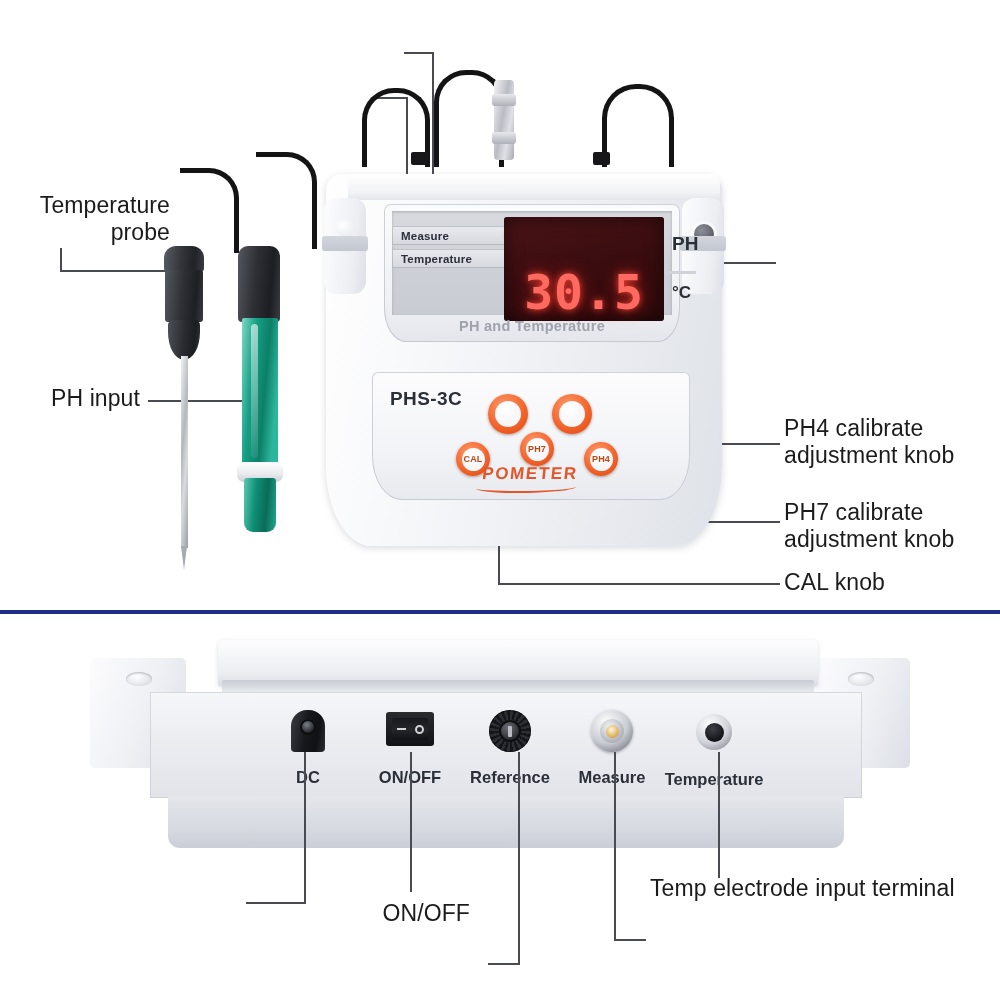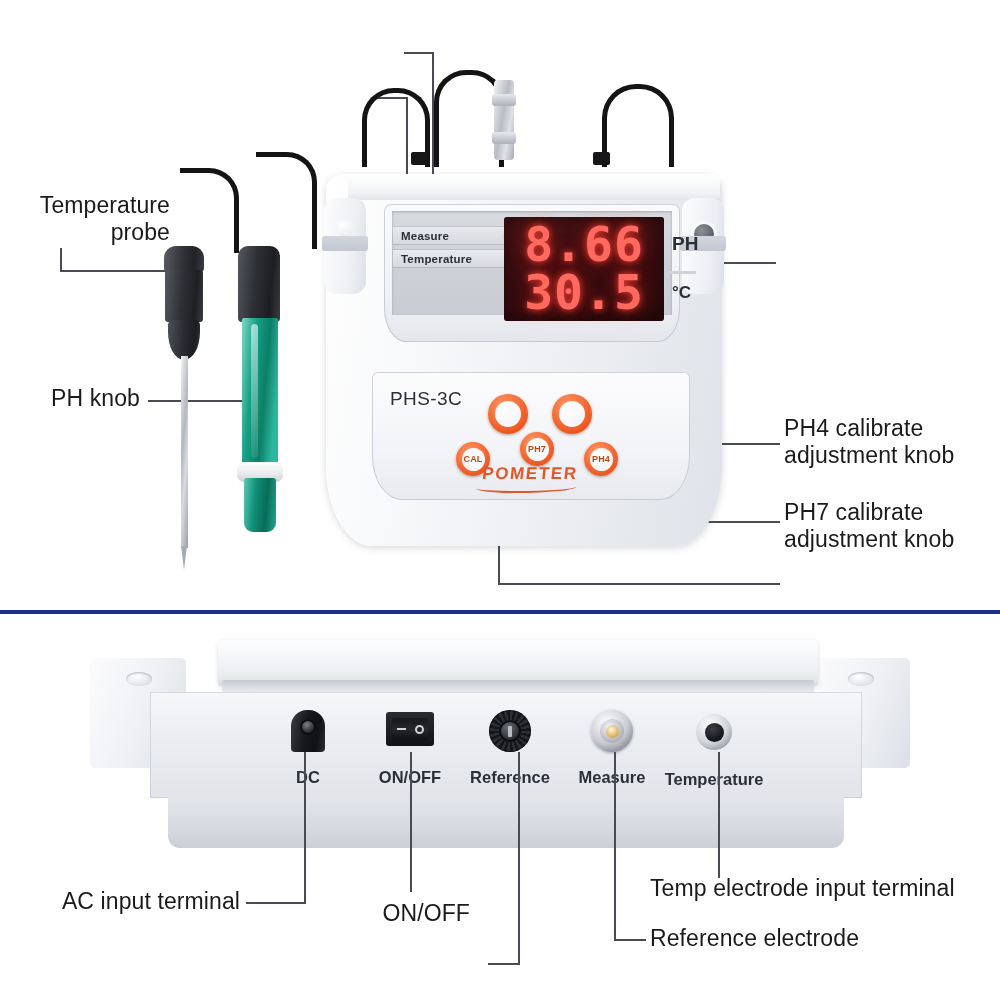--- a/index.html
+++ b/index.html
@@ -140,21 +140,21 @@
   }
 
   
   .ctrl{
     position:absolute;left:46px;top:198px;width:318px;height:128px;
     background:linear-gradient(180deg,#fcfcfd,#f3f4f7 60%,#e8eaef);
     border-radius:6px 6px 30px 30px/6px 6px 44px 44px;
     box-shadow:inset 0 0 0 1px rgba(176,181,193,.6);
   }
   .model{
-    position:absolute;left:18px;top:16px;font-size:19px;font-weight:normal;
+    position:absolute;left:18px;top:16px;font-size:19px;font-weight:bold;
     color:#2b2f38;font-family:"Liberation Sans", sans-serif;letter-spacing:.4px;
   }
   .ring-btn{
     position:absolute;border-radius:50%;
     background:radial-gradient(circle at 40% 32%,#ff9a6b,#f2622a 58%,#d8470f);
     box-shadow:0 1px 3px rgba(90,50,30,.45);
     display:flex;align-items:center;justify-content:center;
   }
   .ring-btn::after{
     content:"";position:absolute;border-radius:50%;
@@ -377,39 +377,40 @@
   <div class="lead h" style="left:374px;top:97px;width:34px;"></div>
   <div class="lead v" style="left:406px;top:97px;height:134px;"></div>
   <div class="dot" style="left:402px;top:227px;"></div>
 
   <div class="callout l" style="left:10px;top:192px;width:160px;">Temperature
 probe</div>
   <div class="lead v" style="left:60px;top:248px;height:24px;"></div>
   <div class="lead h" style="left:60px;top:270px;width:116px;"></div>
   <div class="dot" style="left:172px;top:266px;"></div>
 
-  <div class="callout l" style="left:10px;top:385px;width:130px;">PH knob</div>
+  <div class="callout l" style="left:10px;top:385px;width:130px;">PH input</div>
   <div class="lead h" style="left:148px;top:400px;width:100px;"></div>
   <div class="dot" style="left:244px;top:396px;"></div>
 
   <div class="lead h" style="left:672px;top:262px;width:104px;"></div>
   <div class="dot" style="left:668px;top:258px;"></div>
 
   <div class="callout r" style="left:784px;top:415px;width:210px;">PH4 calibrate
 adjustment knob</div>
   <div class="lead h" style="left:690px;top:443px;width:90px;"></div>
   <div class="dot" style="left:636px;top:439px;"></div>
   <div class="lead h" style="left:640px;top:443px;width:52px;"></div>
 
   <div class="callout r" style="left:784px;top:499px;width:210px;">PH7 calibrate
 adjustment knob</div>
   <div class="lead h" style="left:562px;top:521px;width:218px;"></div>
   <div class="lead v" style="left:562px;top:470px;height:52px;"></div>
   <div class="dot" style="left:558px;top:464px;"></div>
 
+  <div class="callout r" style="left:784px;top:569px;width:180px;">CAL knob</div>
   <div class="lead h" style="left:498px;top:583px;width:282px;"></div>
   <div class="lead v" style="left:498px;top:470px;height:114px;"></div>
   <div class="dot" style="left:494px;top:464px;"></div>
 
   <div id="meter-front" class="abs">
 
     <div class="cable" style="left:46px;top:-72px;width:58px;height:74px;border-radius:32px 32px 0 0;"></div>
     <div class="cable-plug" style="left:95px;top:-8px;"></div>
 
     <div class="cable" style="left:118px;top:-90px;width:60px;height:92px;border-radius:32px 32px 0 0;"></div>
@@ -442,28 +443,28 @@
             <span class="ind-label">Measure</span>
             <span class="ind-led on"></span>
           </div>
 
           <div class="ind-row r2">
             <span class="ind-label">Temperature</span>
             <span class="ind-led off"></span>
           </div>
 
           <div class="led-panel">
-            <div class="seg ph">8.66</div>
             <div class="seg tc">30.5</div>
           </div>
 
           <div class="unit ph">PH</div>
           <div class="unit-sep"></div>
           <div class="unit tc">°C</div>
         </div>
+        <div class="bezel-caption">PH and Temperature</div>
       </div>
 
       <div class="ctrl">
         <div class="model">PHS-3C</div>
 
         <div class="ring-btn rb-big" style="left:116px;top:22px;"></div>
         <div class="ring-btn rb-big" style="left:180px;top:22px;"></div>
 
         <div class="ring-btn rb-small" style="left:84px;top:70px;">
           <span class="knob-txt">CAL</span>
@@ -548,30 +549,28 @@
     </div>
 
     <div class="conn" style="left:624px;top:72px;">
       <div class="tj-shape">
         <span class="tj-core"></span>
       </div>
       <div class="conn-label">Temperature</div>
     </div>
   </div>
 
-  <div class="callout l" style="left:20px;top:888px;width:220px;">AC input terminal</div>
   <div class="lead h" style="left:246px;top:902px;width:60px;"></div>
   <div class="lead v" style="left:304px;top:752px;height:152px;"></div>
 
   <div class="callout l" style="left:290px;top:900px;width:180px;">ON/OFF</div>
   <div class="lead v" style="left:410px;top:752px;height:140px;"></div>
 
   <div class="lead h" style="left:488px;top:963px;width:32px;"></div>
   <div class="lead v" style="left:518px;top:752px;height:212px;"></div>
 
-  <div class="callout r" style="left:650px;top:925px;width:300px;">Reference electrode</div>
   <div class="lead h" style="left:614px;top:939px;width:32px;"></div>
   <div class="lead v" style="left:614px;top:752px;height:188px;"></div>
 
   <div class="callout r" style="left:650px;top:875px;width:360px;">Temp electrode input terminal</div>
   <div class="lead v" style="left:718px;top:752px;height:126px;"></div>
 
 </div>
 
 </body></html>

